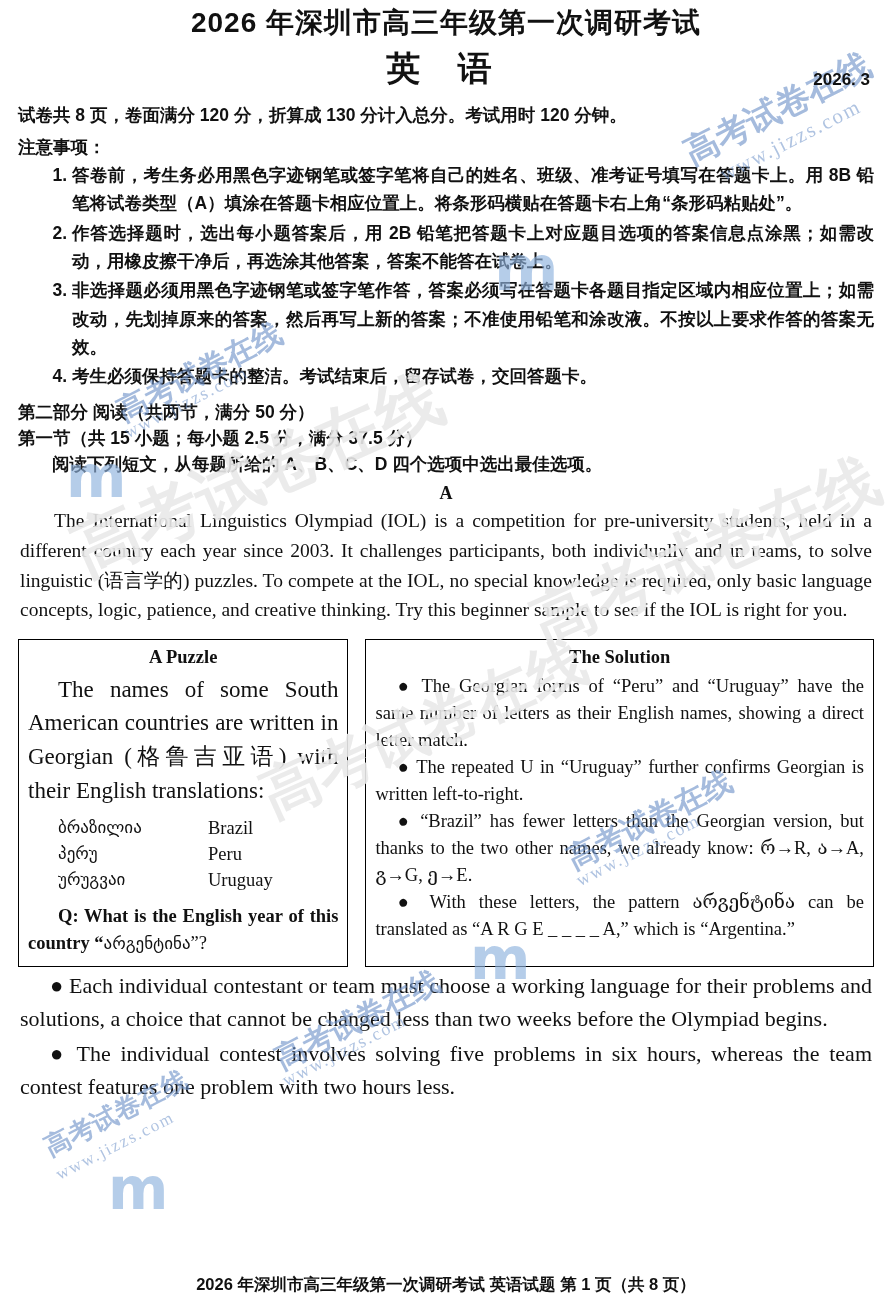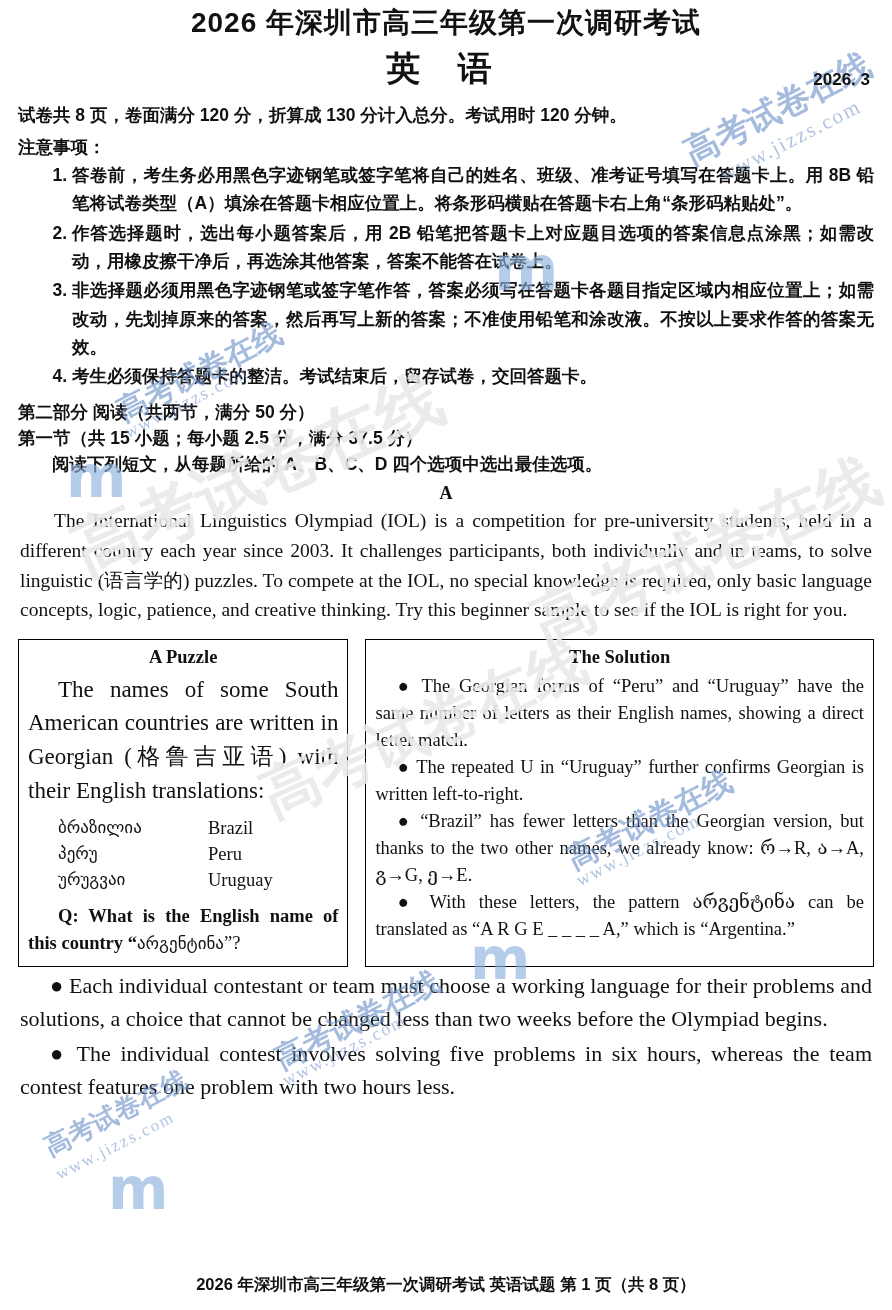--- a/index.html
+++ b/index.html
@@ -286,21 +286,21 @@
         <div class="geo-row">
           <span class="geo-word">პერუ</span>
           <span class="geo-en">Peru</span>
         </div>
         <div class="geo-row">
           <span class="geo-word">ურუგვაი</span>
           <span class="geo-en">Uruguay</span>
         </div>
       </div>
 
-      <p class="q-line"><b>Q: What is the English name of this country “</b><span class="geo-inline">არგენტინა</span><span>”?</span></p>
+      <p class="q-line"><b>Q: What is the English year of this country “</b><span class="geo-inline">არგენტინა</span><span>”?</span></p>
     </div>
 
     <div class="box box-right">
       <div class="box-title">The Solution</div>
       <p class="bullet-para">● The Georgian forms of “Peru” and “Uruguay” have the same number of letters as their English names, showing a direct letter match.</p>
       <p class="bullet-para">● The repeated U in “Uruguay” further confirms Georgian is written left-to-right.</p>
       <p class="bullet-para">● “Brazil” has fewer letters than the Georgian version, but thanks to the two other names, we already know: რ→R, ა→A, გ→G, ე→E.</p>
       <p class="bullet-para">● With these letters, the pattern არგენტინა can be translated as “A R G E _ _ _ _ A,” which is “Argentina.”</p>
     </div>
 

